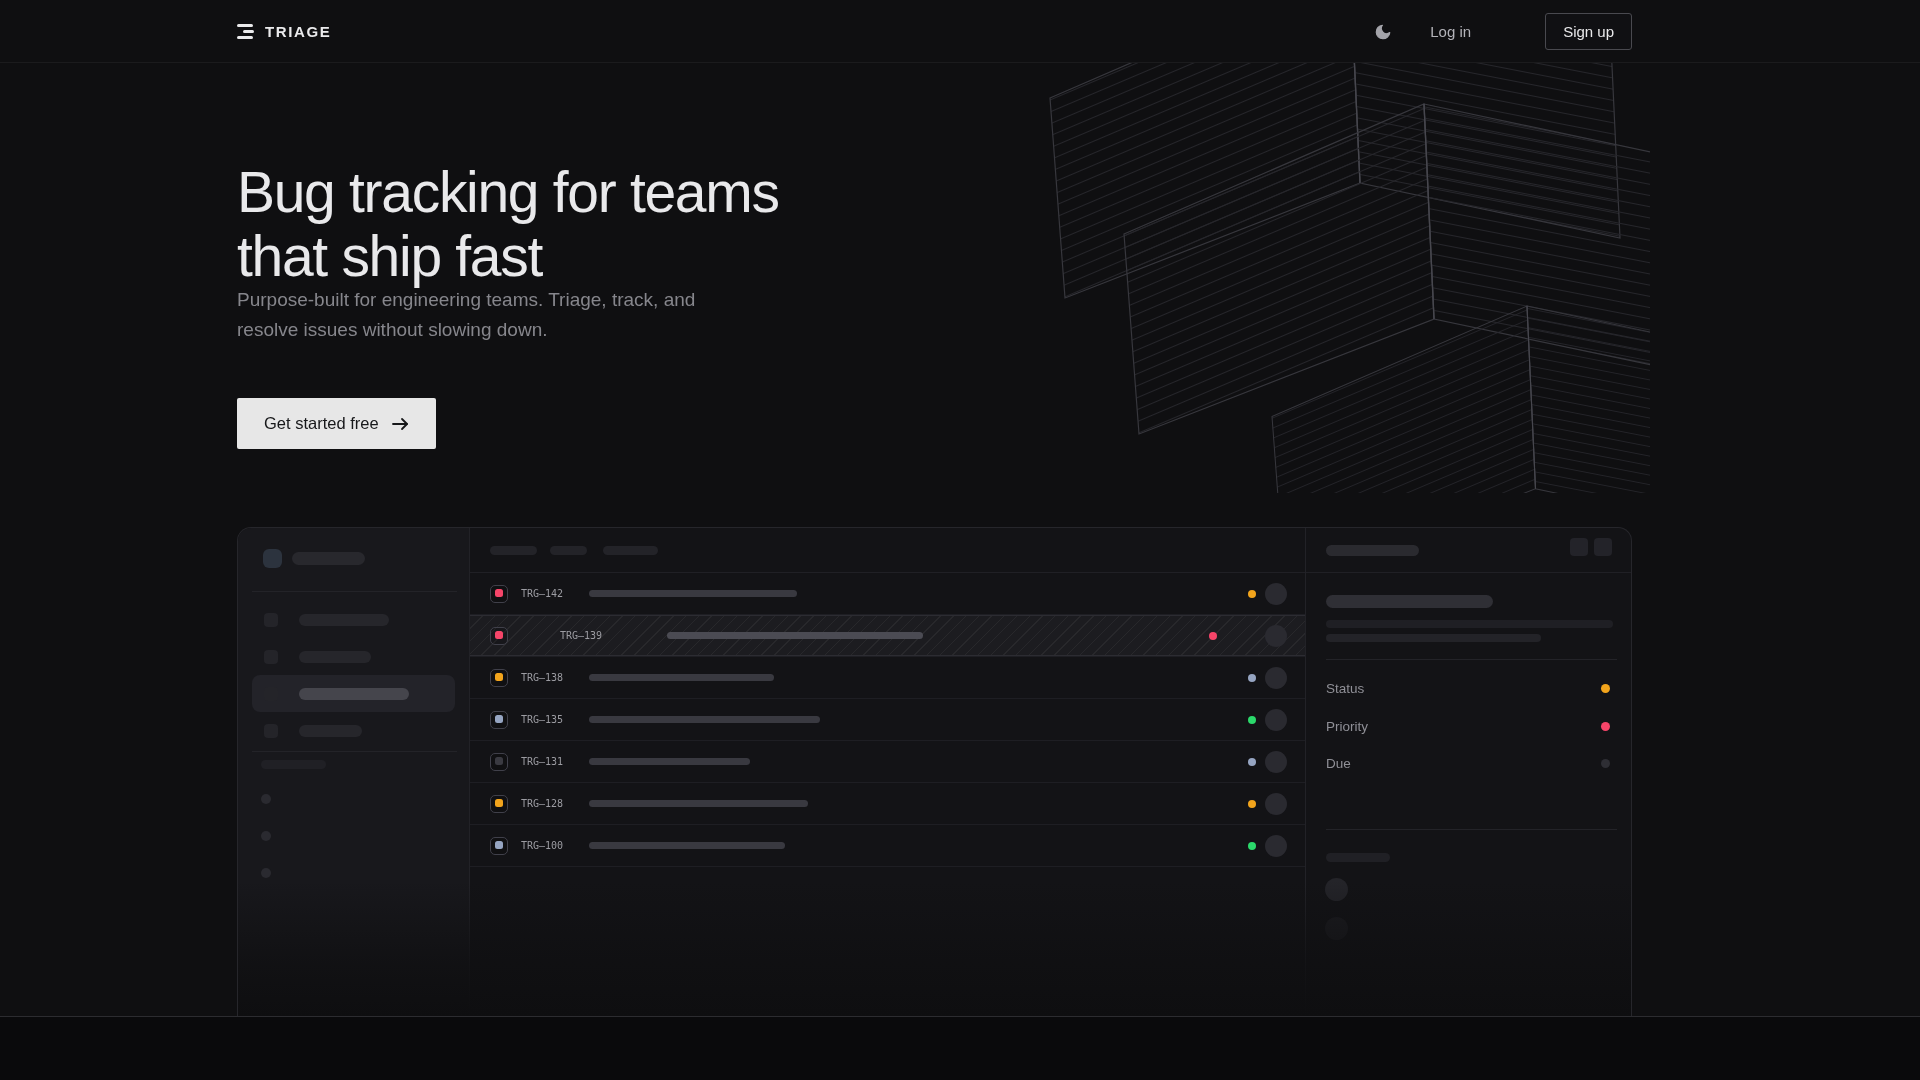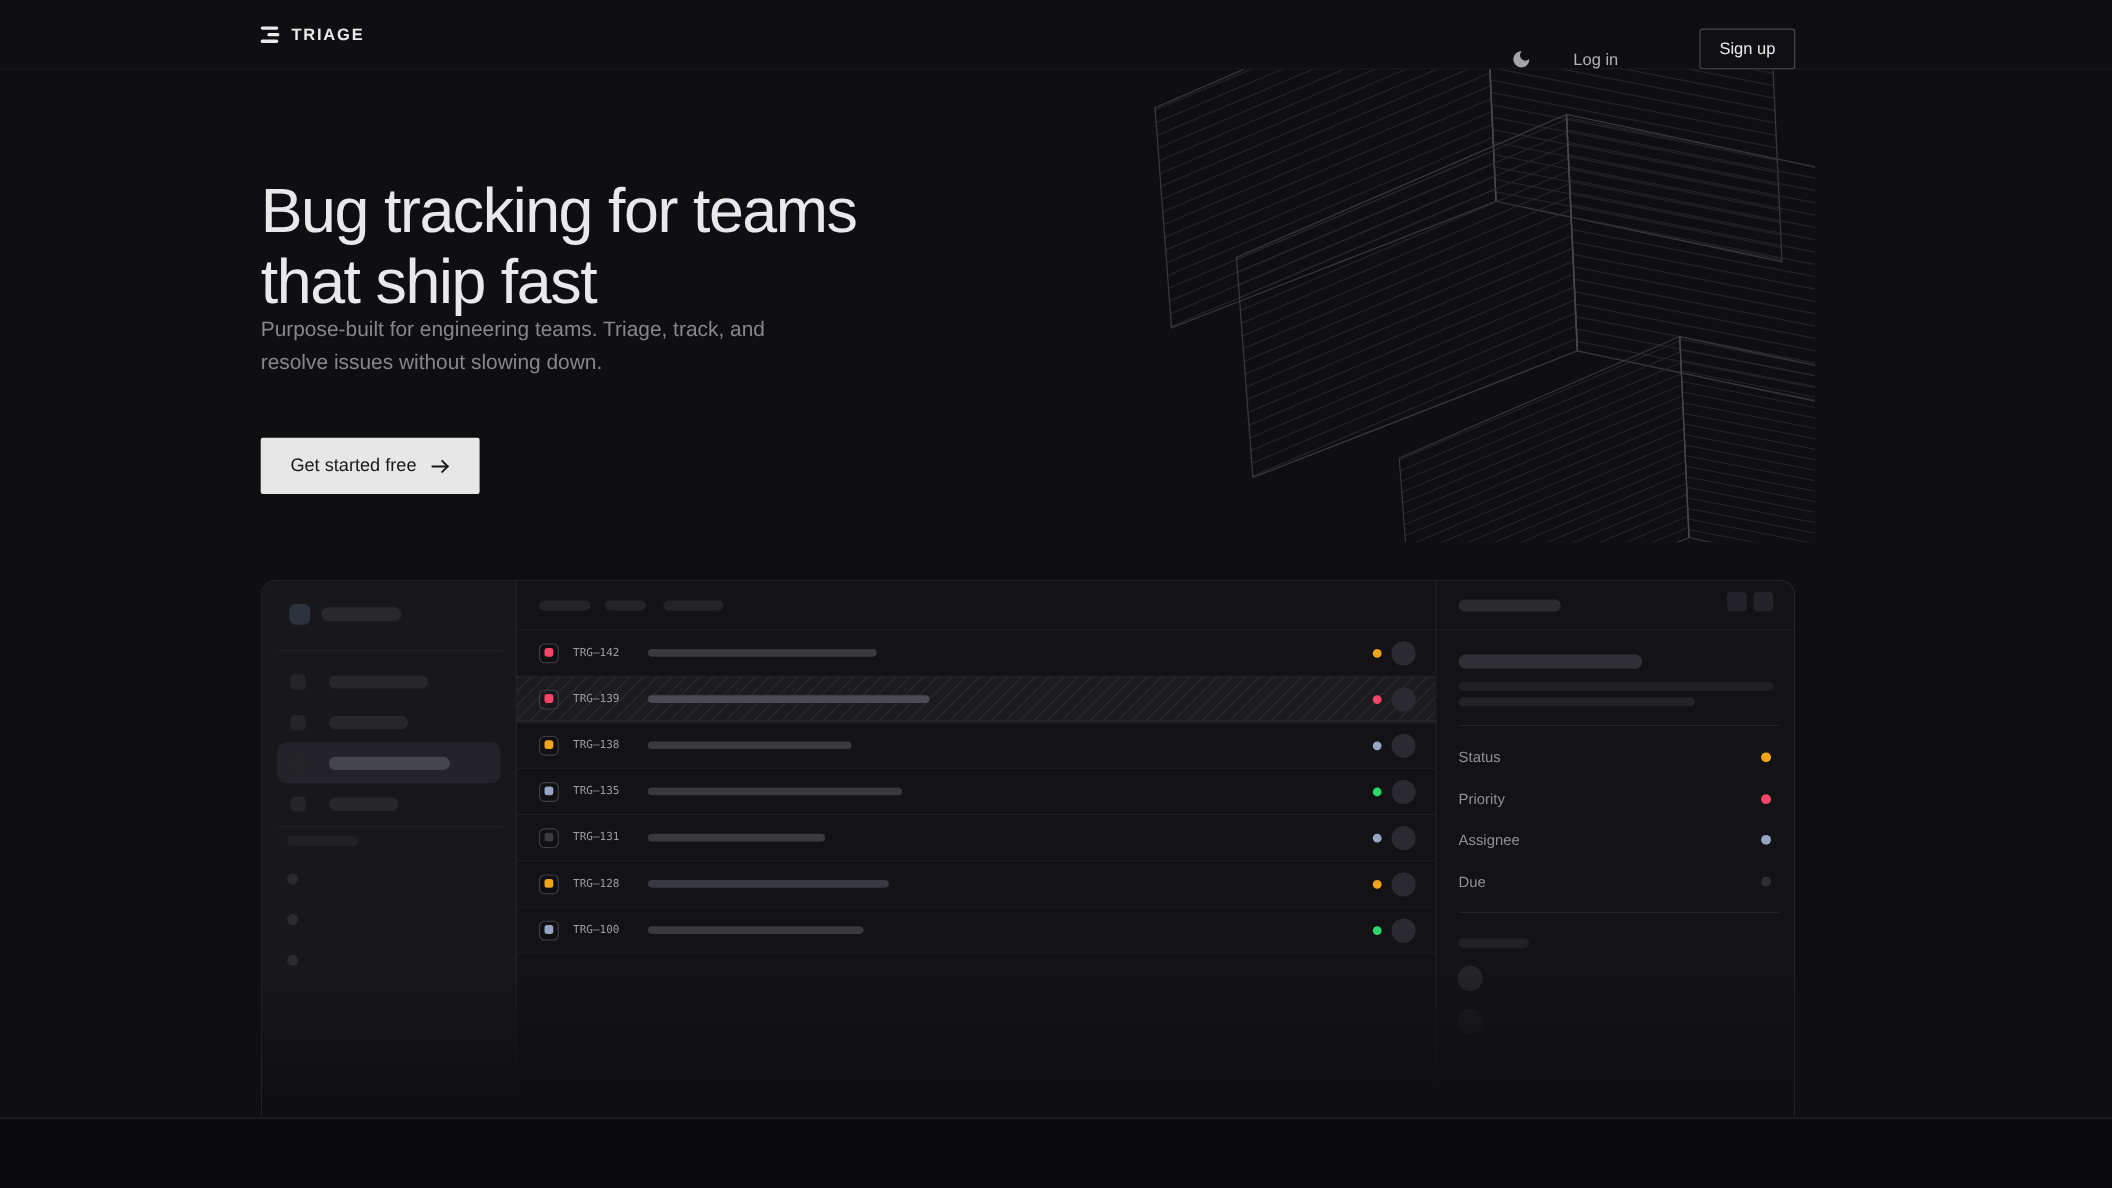--- a/index.html
+++ b/index.html
@@ -18,21 +18,21 @@
     z-index:5;
   }
   .nav-left { position:absolute; left:237px; top:0; height:63px; display:flex; align-items:center; }
   .logo { display:flex; align-items:center; gap:11px; }
   .logo-icon { display:flex; flex-direction:column; gap:3px; width:17px; }
   .logo-icon b { display:block; height:3px; border-radius:1.5px; background:#eaeaec; }
   .logo-icon b:nth-child(1){ width:16px; }
   .logo-icon b:nth-child(2){ width:11px; margin-left:6px; }
   .logo-icon b:nth-child(3){ width:16px; }
   .logo-text { color:#eaeaec; font-size:15px; font-weight:700; letter-spacing:1.6px; }
-  .nav-right { position:absolute; right:288px; top:0; height:63px; display:flex; align-items:flex-end; gap:38px; }
+  .nav-right { position:absolute; right:288px; top:0; height:63px; display:flex; align-items:center; gap:38px; }
   .theme-btn { background:none; border:none; cursor:pointer; display:flex; align-items:center; padding:0; }
   .theme-btn svg { width:18px; height:18px; stroke:#a4a4aa; fill:#a4a4aa; }
   .login { color:#b3b3b9; font-size:15px; text-decoration:none; cursor:pointer; }
   .signup {
     background:#101013; color:#e9e9eb; font-size:15px; font-family:inherit;
     border:1px solid #49494f; border-radius:3px; padding:9px 17px; cursor:pointer;margin-left:36px;
   }
 
   
   .hero { position:absolute; top:63px; left:0; width:1650px; height:953px; overflow:hidden; }
@@ -84,20 +84,21 @@
   .hp { height:9px; border-radius:4.5px; background:#232328; }
   .hp1 { width:47px; } .hp2 { width:37px; margin-left:13px; } .hp3 { width:55px; margin-left:16px; }
   .row {
     position:relative; height:42px; display:flex; align-items:center;
     padding:0 18px 0 20px; border-bottom:1px solid #1e1e23;
   }
   .row.selected {
     background-color:#1c1c20;
     background-image:repeating-linear-gradient(135deg, rgba(255,255,255,0.05) 0 1px, transparent 1px 9px);
     box-shadow:0 -1px 0 #2c2c32 inset, 0 1px 0 #2c2c32 inset;
+    gap:39px;
   }
   .ri { position:relative; width:18px; height:18px; flex:none; border:1.5px solid #40404a; border-radius:5px; background:rgba(0,0,0,0.15); }
   .ri i { position:absolute; left:3.5px; top:3.5px; width:8px; height:8px; border-radius:2.5px; background:var(--ic); }
   .rid { margin-left:13px; width:55px; flex:none; color:#9c9ca2; font-family:"DejaVu Sans Mono", monospace; font-size:10px; letter-spacing:0; }
   .rbar { height:7px; border-radius:3.5px; background:#393940; margin-left:13px; }
   .row.selected .rbar { background:#4b4b53; }
   .rsp { flex:1; }
   .rdot { width:8px; height:8px; border-radius:50%; background:var(--dc); flex:none; }
   .ravatar { width:22px; height:22px; border-radius:50%; background:#2a2a30; margin-left:9px; flex:none; }
 
@@ -324,24 +325,20 @@
   <div class="dfield" style="--dc: #f2a41c;">
     <span class="lbl">Status</span>
     <span class="dot"></span>
   </div>
 
   <div class="dfield" style="--dc: #f64569;">
     <span class="lbl">Priority</span>
     <span class="dot"></span>
   </div>
 
-  <div class="dfield" style="--dc: #96a5c2;">
-    <span class="lbl">Assignee</span>
-    <span class="dot"></span>
-  </div>
 
   <div class="dfield" style="--dc: #2e2e34;">
     <span class="lbl">Due</span>
     <span class="dot"></span>
   </div>
 </div>
         <div class="ddiv2"></div>
         <span class="dsec-pill"></span>
         <span class="dcirc c1"></span>
         <span class="dcirc c2"></span>

